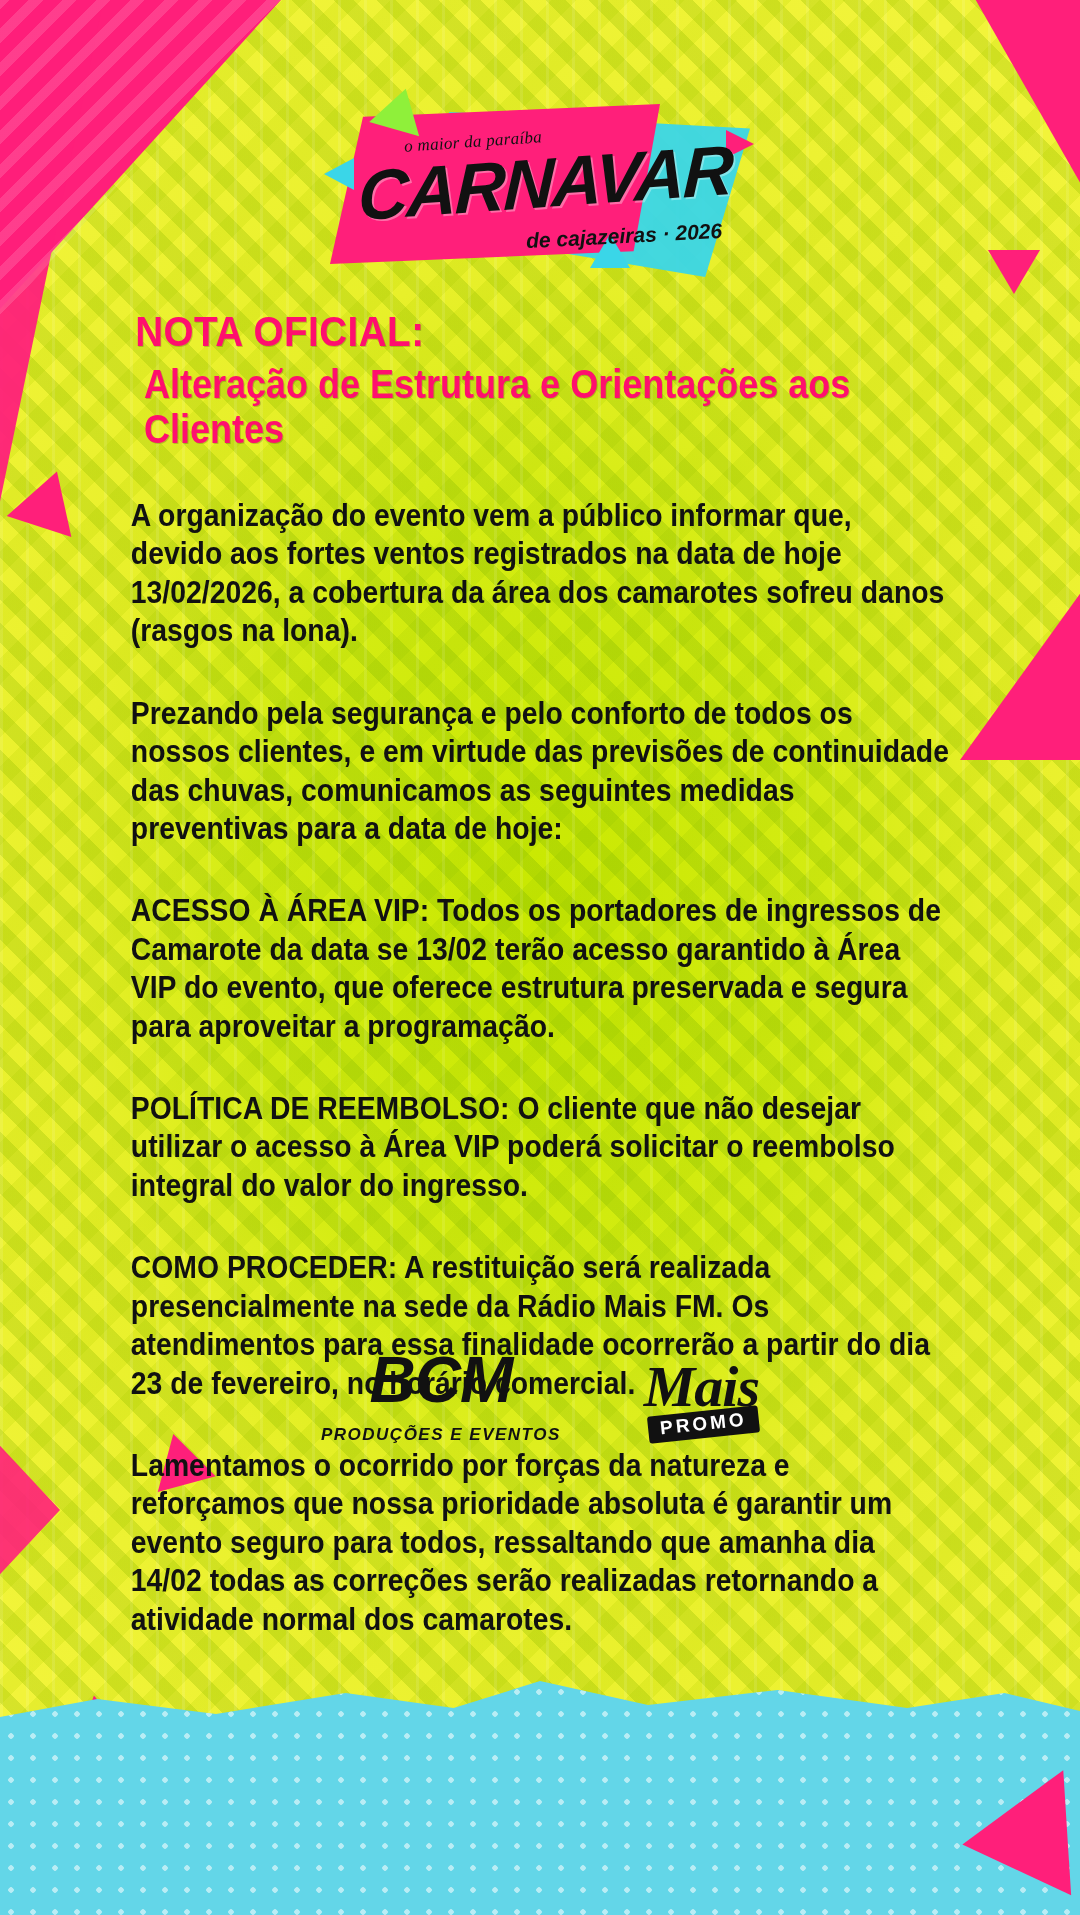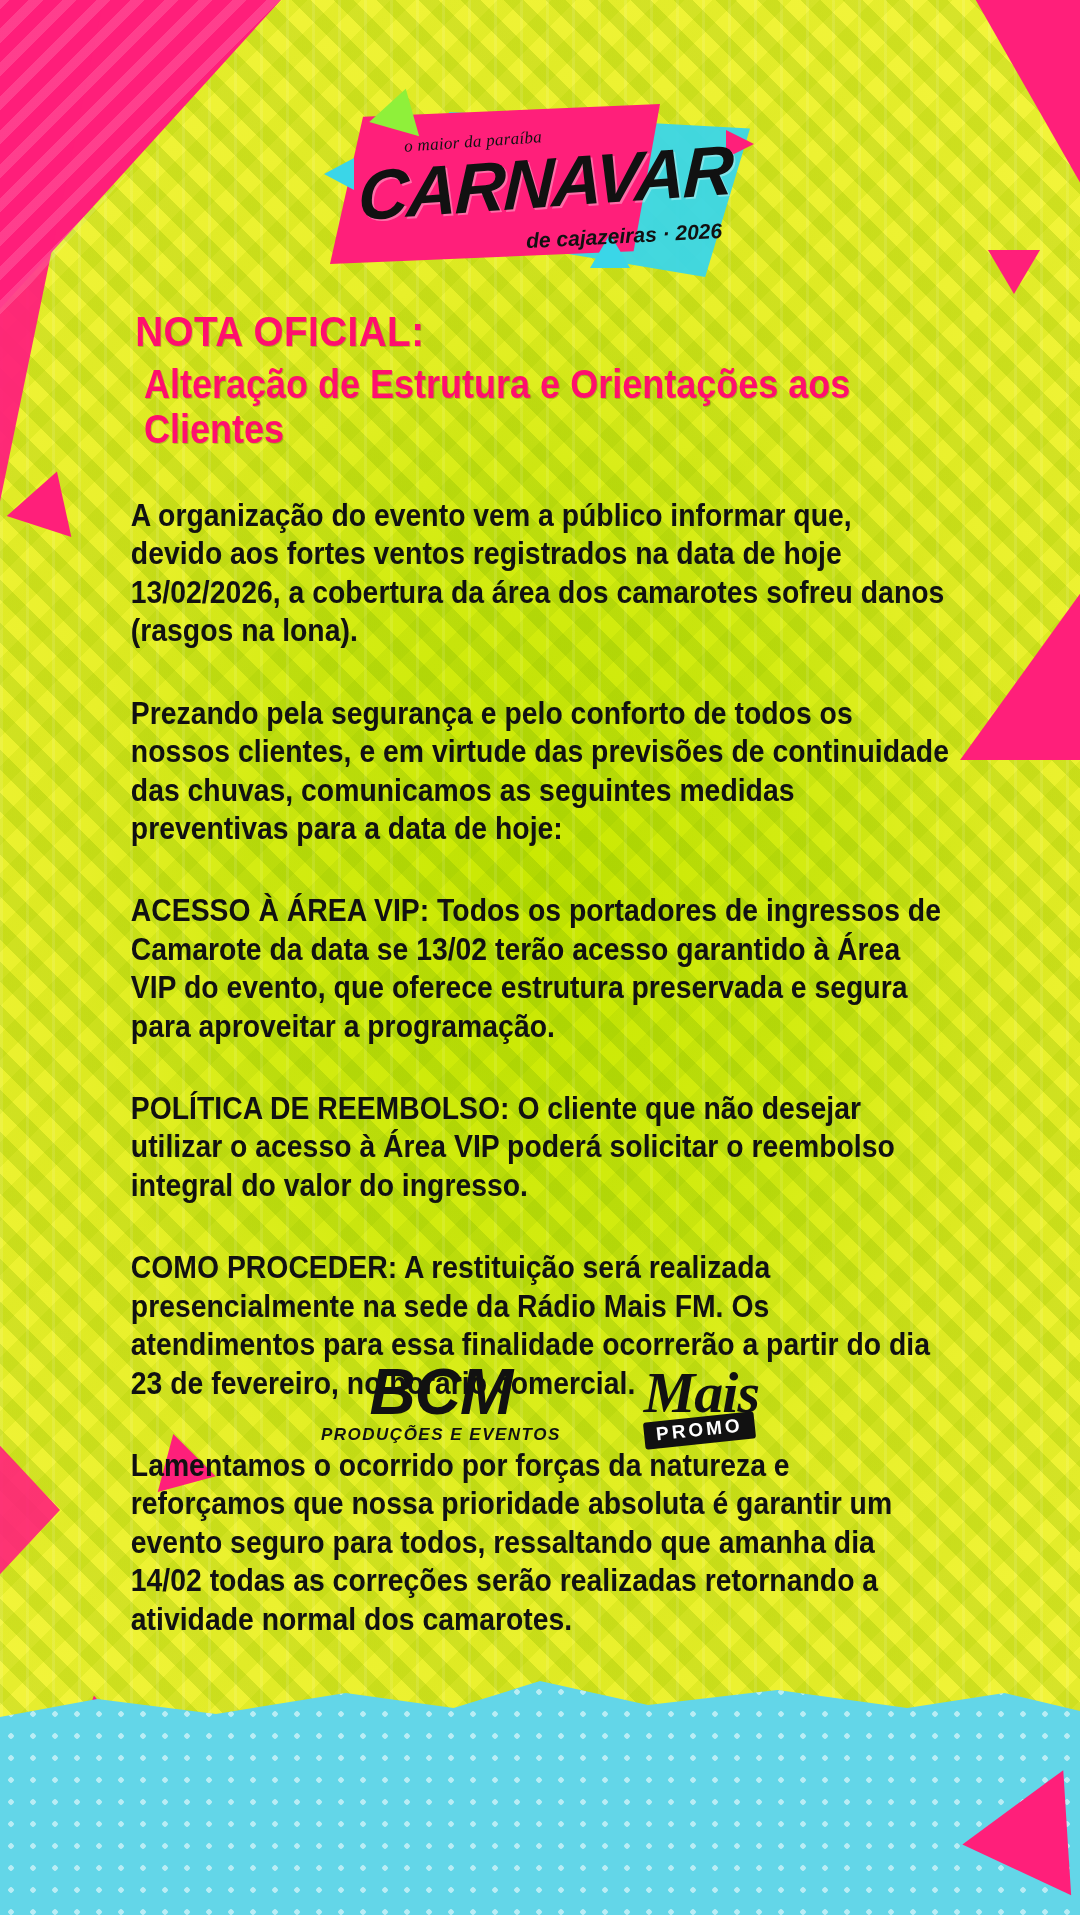--- a/index.html
+++ b/index.html
@@ -257,24 +257,24 @@
     font-size: 64px;
     letter-spacing: -1px;
     line-height: .95;
   }
   .bcm-sub {
     font-family: "Liberation Sans", sans-serif;
     font-weight: bold;
     font-style: italic;
     font-size: 17px;
     letter-spacing: 1.5px;
-    margin-top: 2px;
+    margin-top: 14px;
   }
   .mais {
-    text-align: left;
+    text-align: right;
     color: #111;
     position: relative;
   }
   .mais-main {
     font-family: "Liberation Serif", serif;
     font-weight: bold;
     font-style: italic;
     font-size: 58px;
     line-height: 1;
     letter-spacing: -1px;

